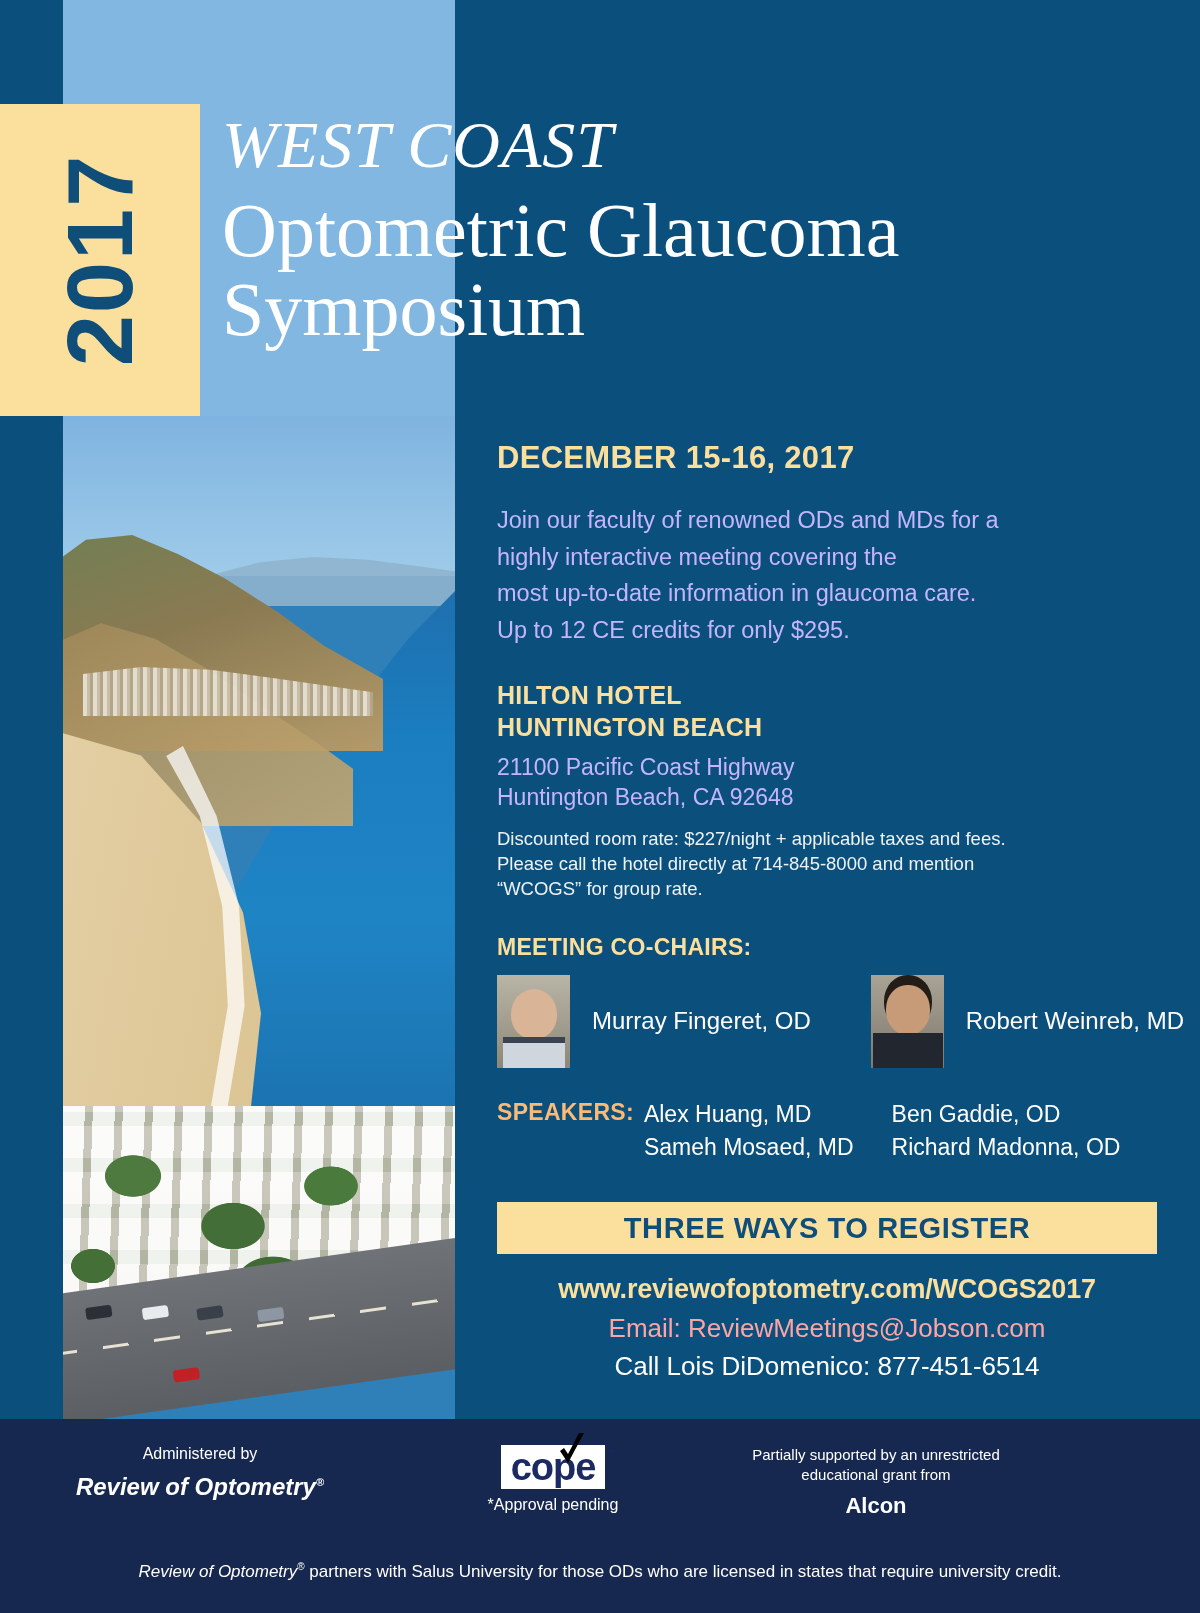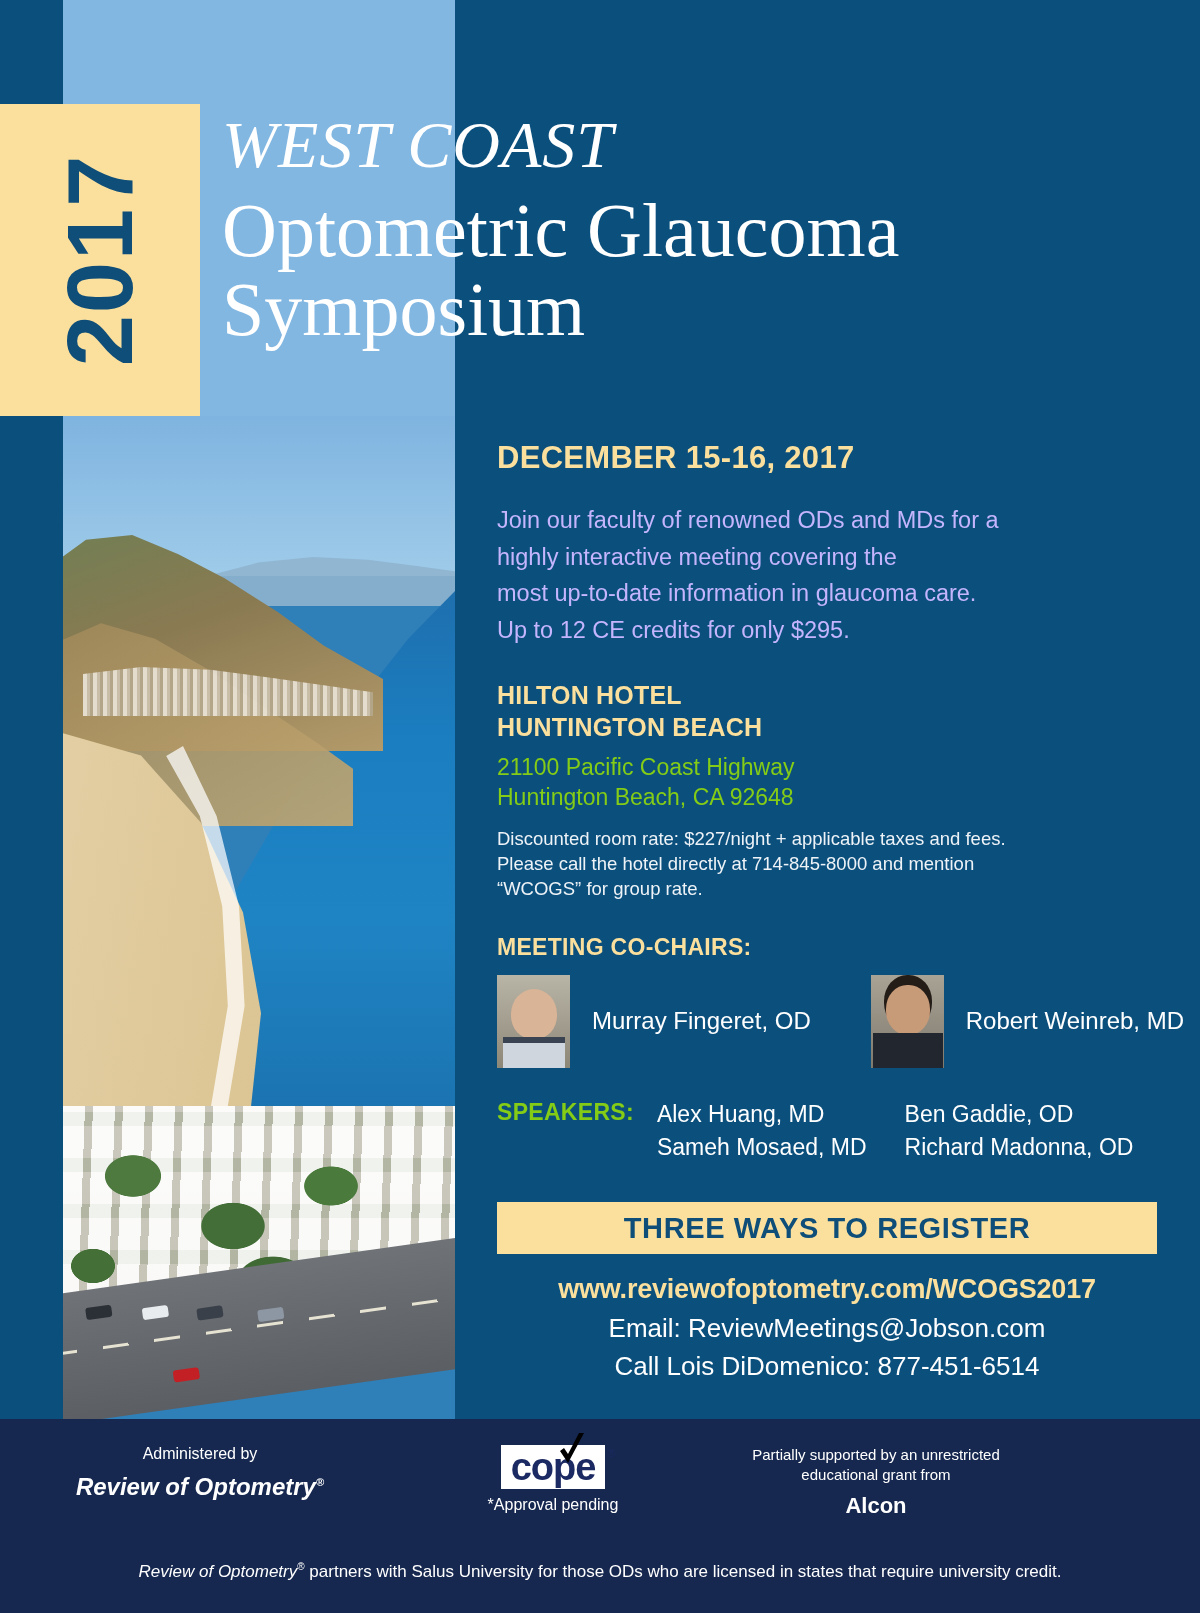--- a/index.html
+++ b/index.html
@@ -106,51 +106,51 @@
 
   
   .content{position:absolute;left:497px;top:440px;width:660px;color:#fff;}
   .date{
     font-size:31px;font-weight:700;color:#fbdf9d;letter-spacing:.3px;
     margin-bottom:26px;
   }
   .blurb{font-size:23.5px;line-height:1.56;color:#c4b5fd;}
   .venue{margin-top:30px;}
   .venue-name{font-size:25px;font-weight:700;color:#fbdf9d;line-height:1.28;letter-spacing:.2px;}
-  .venue-addr{font-size:23px;line-height:1.34;margin-top:9px;color:#84cc16;}
+  .venue-addr{font-size:23px;line-height:1.34;margin-top:9px;color:#c4b5fd;}
   .venue-note{font-size:18.5px;line-height:1.34;margin-top:14px;color:#eef3f7;}
 
   .cochair-label{font-size:23px;font-weight:700;color:#fbdf9d;letter-spacing:.3px;margin-top:32px;}
   .chairs{display:flex;align-items:center;margin-top:14px;}
   .chair{display:flex;align-items:center;}
   .chair + .chair{margin-left:60px;}
   .headshot{width:73px;height:93px;flex:none;overflow:hidden;position:relative;background:#9a9486;}
   .hs1{background:linear-gradient(180deg,#b9b5a6,#8d8778);}
   .hs1:before{content:"";position:absolute;left:14px;top:14px;width:46px;height:50px;border-radius:50% 50% 46% 46%;background:#d9b497;}
   .hs1:after{content:"";position:absolute;left:6px;top:62px;width:62px;height:34px;background:#cfd6de;border-top:6px solid #3a4352;}
   .hs2{background:linear-gradient(180deg,#a9a396,#7f7a6d);}
   .hs2:before{content:"";position:absolute;left:15px;top:10px;width:44px;height:50px;border-radius:48%;background:#c79a78;box-shadow:0 -8px 0 2px #241c16;}
   .hs2:after{content:"";position:absolute;left:2px;top:58px;width:70px;height:38px;background:#22262e;}
   .chair-name{font-size:24px;margin-left:22px;white-space:nowrap;}
 
   .speakers{display:flex;margin-top:30px;align-items:flex-start;}
-  .sp-label{font-size:23px;font-weight:700;color:#84cc16;letter-spacing:.3px;white-space:nowrap;padding-top:1px;}
-  .sp-cols{display:flex;margin-left:23px;}
+  .sp-label{font-size:23px;font-weight:700;color:#fdba74;letter-spacing:.3px;white-space:nowrap;padding-top:1px;}
+  .sp-cols{display:flex;margin-left:10px;}
   .sp-col{font-size:23px;line-height:1.45;}
   .sp-col + .sp-col{margin-left:38px;}
   .sp-col div{white-space:nowrap;}
   .sp-col.c1 div:nth-child(2){text-align:right;}
 
   .regbar{
     margin-top:38px;background:#fbdf9d;height:52px;
     display:flex;align-items:center;justify-content:center;
   }
   .regbar span{font-size:29px;font-weight:700;color:#0e4e79;letter-spacing:.6px;}
   .reg-url{font-size:27px;font-weight:700;color:#fbdf9d;text-align:center;margin-top:20px;letter-spacing:-.2px;}
-  .reg-email{font-size:26px;text-align:center;margin-top:8px;color:#ffffff;}
+  .reg-email{font-size:26px;text-align:center;margin-top:8px;color:#fca5a5;}
   .reg-phone{font-size:26px;text-align:center;margin-top:7px;color:#fff;}
 
   
   .footer{position:absolute;left:0;top:1419px;width:1200px;height:194px;background:#16284f;color:#fff;}
   .f-row{position:absolute;top:26px;left:0;width:1200px;display:flex;align-items:flex-start;gap:28px;}
   .f-admin{width:400px;text-align:center;}
   .f-admin .small{font-size:16px;}
   .f-admin .rev{font-size:24px;font-weight:700;font-style:italic;margin-top:10px;}
   .f-admin .rev sup{font-size:11px;}
   .f-cope{width:250px;text-align:center;}

